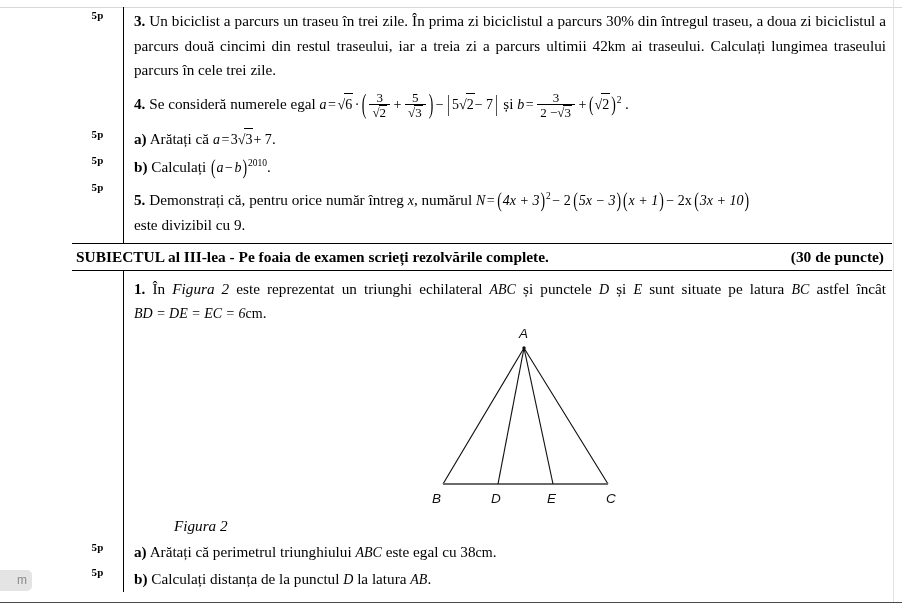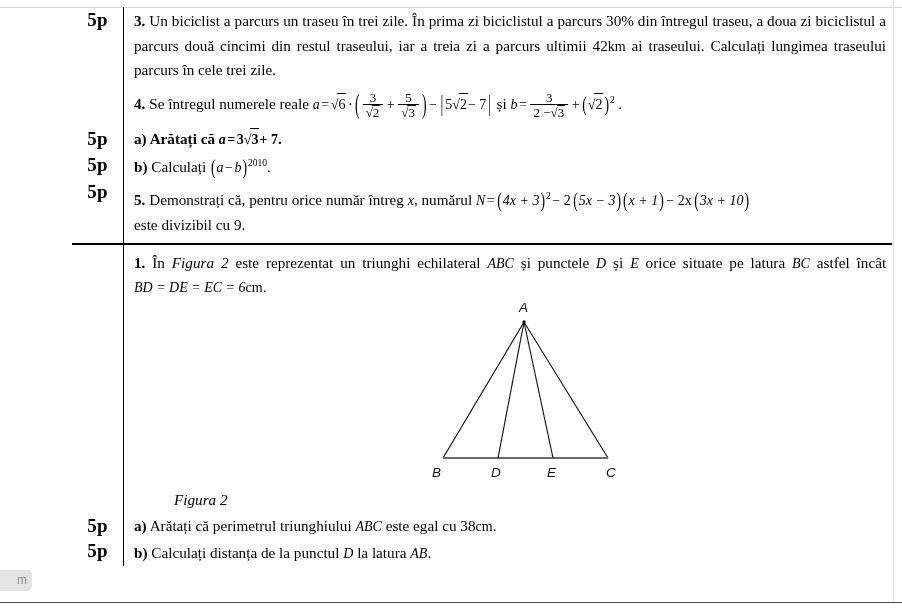--- a/index.html
+++ b/index.html
@@ -59,21 +59,21 @@
     display: flex;
     align-items: flex-start;
     width: 100%;
   }
   .pts {
     width: 51px;
     flex: 0 0 51px;
     box-sizing: border-box;
     text-align: center;
     font-weight: bold;
-    font-size: 19px;
+    font-size: 11px;
     padding-top: 2px;
     letter-spacing: 0.1px;
   }
   .body-cell {
     flex: 1 1 auto;
     box-sizing: border-box;
     border-left: 1.5px solid #000;
     padding: 0 6px 0 10px;
     font-size: 15.2px;
     line-height: 1.62;
@@ -209,34 +209,34 @@
         <b>3.</b>
         <span>Un biciclist a parcurs un traseu în trei zile. În prima zi biciclistul a parcurs 30% din întregul traseu, a doua zi biciclistul a parcurs două cincimi din restul traseului, iar a treia zi a parcurs ultimii 42</span><span class="m"><span class="up">km</span></span>
         <span>ai traseului. Calculați lungimea traseului parcurs în cele trei zile.</span>
       </div>
     </div>
 
     <div class="row">
       <div class="pts"></div>
       <div class="body-cell" style="padding-top:8px;padding-bottom:6px;">
         <b>4.</b>
-        <span>Se întregul numerele reale</span>
+        <span>Se consideră numerele egal</span>
         <span class="m">
           <span>a</span><span class="op">=</span><span class="sqrt"><span class="rad">√</span><span class="rand">6</span></span><span class="op">·</span><span class="bigp">(</span><span class="frac"><span class="num">3</span><span class="den"><span class="sqrt"><span class="rad">√</span><span class="rand">2</span></span></span></span><span class="op">+</span><span class="frac"><span class="num">5</span><span class="den"><span class="sqrt"><span class="rad">√</span><span class="rand">3</span></span></span></span><span class="bigp">)</span><span class="op">−</span><span class="abar">|</span><span class="up">5</span><span class="sqrt"><span class="rad">√</span><span class="rand">2</span></span><span class="up">− 7</span><span class="abar">|</span>
         </span>
         <span>și</span>
         <span class="m">
           <span>b</span><span class="op">=</span><span class="frac"><span class="num">3</span><span class="den"><span>2 −</span><span class="sqrt"><span class="rad">√</span><span class="rand">3</span></span></span></span><span class="op">+</span><span class="bigp sm">(</span><span class="sqrt"><span class="rad">√</span><span class="rand">2</span></span><span class="bigp sm">)</span><span class="sup">2</span>
         </span><span>.</span>
       </div>
     </div>
 
     <div class="row">
       <div class="pts">5p</div>
-      <div class="body-cell" style="padding-top:1px;font-weight:bold;">
+      <div class="body-cell" style="padding-top:1px;">
         <b>a)</b>
         <span>Arătați că</span>
         <span class="m"><span>a</span><span class="op">=</span><span class="up">3</span><span class="sqrt"><span class="rad">√</span><span class="rand">3</span></span><span class="up">+ 7</span></span><span>.</span>
       </div>
     </div>
 
     <div class="row">
       <div class="pts">5p</div>
       <div class="body-cell" style="padding-top:3px;">
         <b>b)</b>
@@ -252,36 +252,40 @@
         <span>Demonstrați că, pentru orice număr întreg</span>
         <span class="m">x</span><span>,</span>
         <span>numărul</span>
         <span class="m"><span>N</span><span class="op">=</span><span class="bigp sm">(</span><span>4x + 3</span><span class="bigp sm">)</span><span class="sup">2</span><span class="op">− 2</span><span class="bigp sm">(</span><span>5x − 3</span><span class="bigp sm">)</span><span class="bigp sm">(</span><span>x + 1</span><span class="bigp sm">)</span><span class="op">− 2x</span><span class="bigp sm">(</span><span>3x + 10</span><span class="bigp sm">)</span></span><br>
         <span>este divizibil cu 9.</span>
       </div>
     </div>
 
     <div class="hrule"></div>
 
+    <div class="banner">
+      <span>SUBIECTUL al III-lea - Pe foaia de examen scrieți rezolvările complete.</span>
+      <span>(30 de puncte)</span>
+    </div>
 
     <div class="hrule"></div>
 
     <div class="row">
       <div class="pts"></div>
       <div class="body-cell justify" style="padding-top:6px;">
         <b>1.</b>
         <span>În</span>
         <span class="ital">Figura 2</span>
         <span>este reprezentat un triunghi echilateral</span>
         <span class="m">ABC</span>
         <span>și punctele</span>
         <span class="m">D</span>
         <span>și</span>
         <span class="m">E</span>
-        <span>orice situate pe latura</span>
+        <span>sunt situate pe latura</span>
         <span class="m">BC</span>
         <span>astfel încât</span>
         <span class="m"><span>BD = DE = EC = 6</span><span class="up">cm</span></span><span>.</span>
 
         
         <div class="figwrap">
           <svg width="740" height="188" viewBox="0 0 740 188">
 
             <polyline points="309,158 390,22 474,158" fill="none" stroke="#111111" stroke-width="1.15" stroke-linejoin="miter"></polyline>
             <line x1="309" y1="158" x2="474" y2="158" stroke="#6b6b6b" stroke-width="1.9"></line>

